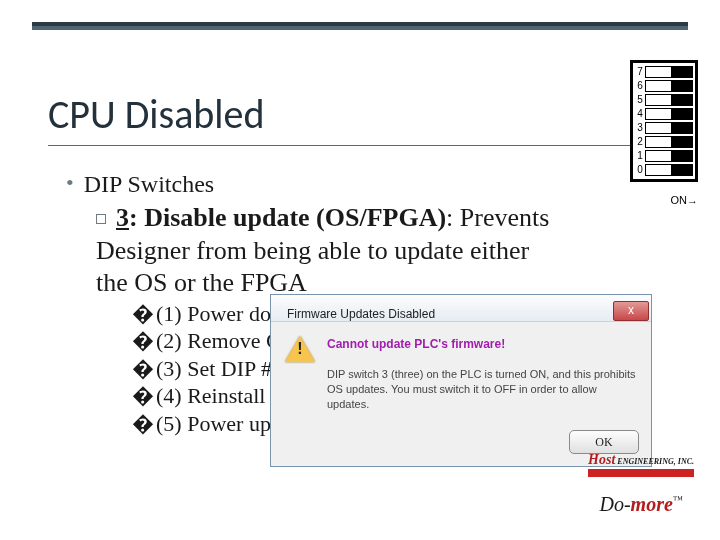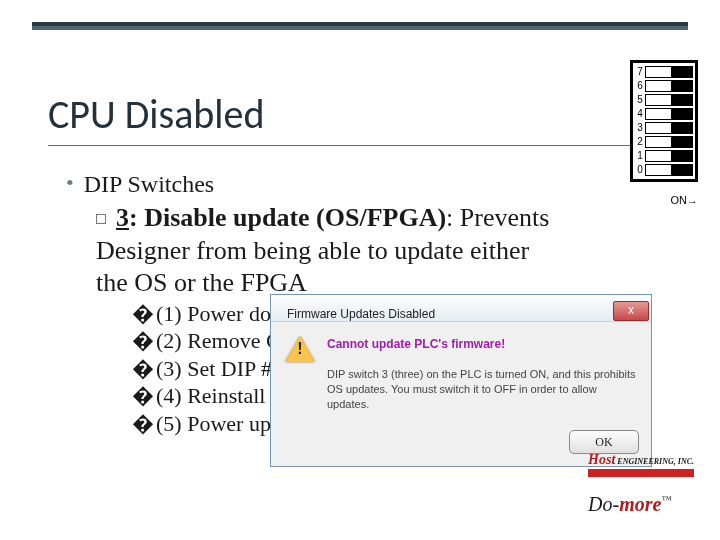--- a/index.html
+++ b/index.html
@@ -25,21 +25,21 @@
   .dlg-title span{flex:1;font-size:12px;color:#222}
   .dlg-close{width:34px;height:18px;background:linear-gradient(#e29a96,#c8474a);border:1px solid #8f2f2f;border-radius:2px;color:#fff;font:12px/16px Arial;text-align:center}
   .dlg-body{display:flex;padding:14px 14px 10px 14px}
   .warnicon{width:30px;height:26px;position:relative;margin-right:12px;flex:none}
   .tri{width:0;height:0;border-left:15px solid transparent;border-right:15px solid transparent;border-bottom:26px solid #f7c44d;filter:drop-shadow(0 0 1px #a07a1e)}
   .excl{position:absolute;left:0;right:0;top:4px;text-align:center;font:bold 16px Arial;color:#222}
   .dlg-text{font-size:11px;color:#444;line-height:1.35}
   .dlg-text b{color:#a21caf;font-size:12px}
   .dlg-btns{padding:8px 12px 12px 0;text-align:right}
   .okbtn{display:inline-block;min-width:68px;height:22px;background:linear-gradient(#fdfdfd,#e0e0e0);border:1px solid #8a8a8a;border-radius:5px;font:12px/22px 'Segoe UI';text-align:center;color:#222}
-  .domore{position:absolute;right:26px;bottom:24px;text-align:left}
+  .domore{position:absolute;right:26px;bottom:24px;text-align:center}
   .he{font:italic bold 14px Georgia;color:#b31d1d}
   .he .e{color:#1a1a1a}
   .hesub{height:8px;background:#c22;margin-top:1px}
   .dm{font:italic 20px 'Segoe UI';color:#1a1a1a;margin-top:16px}
   .dm .more{color:#b31d1d;font-weight:bold}
 </style>
 </head>
 <body>
 
 <div class="slide">

